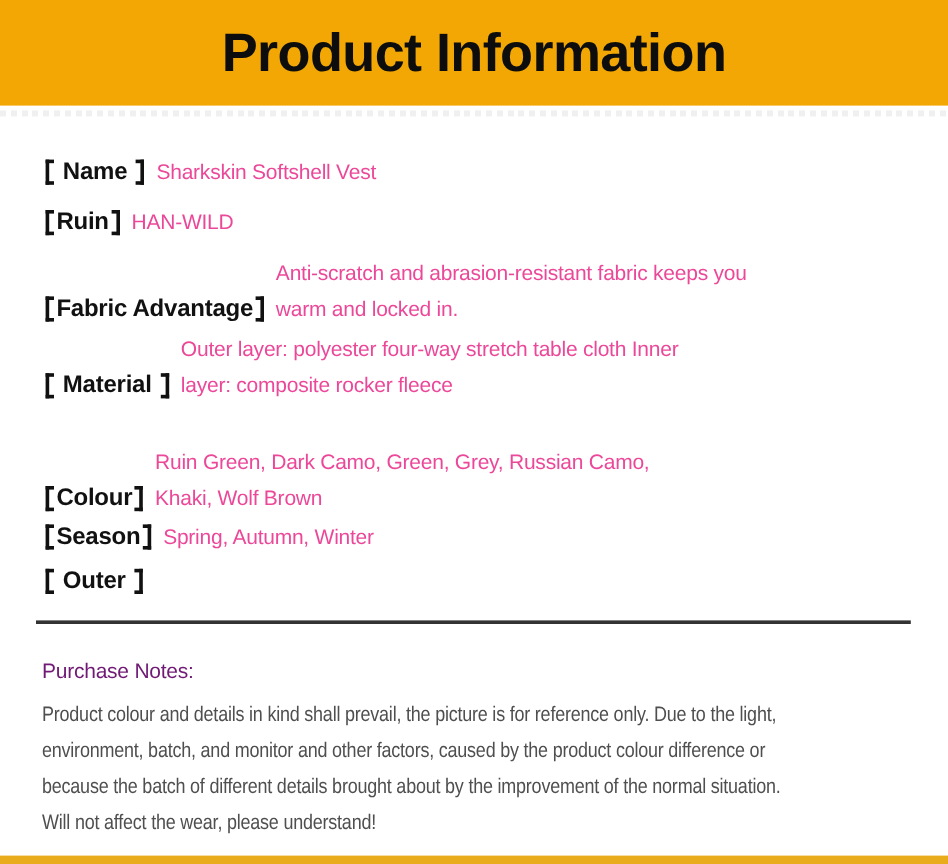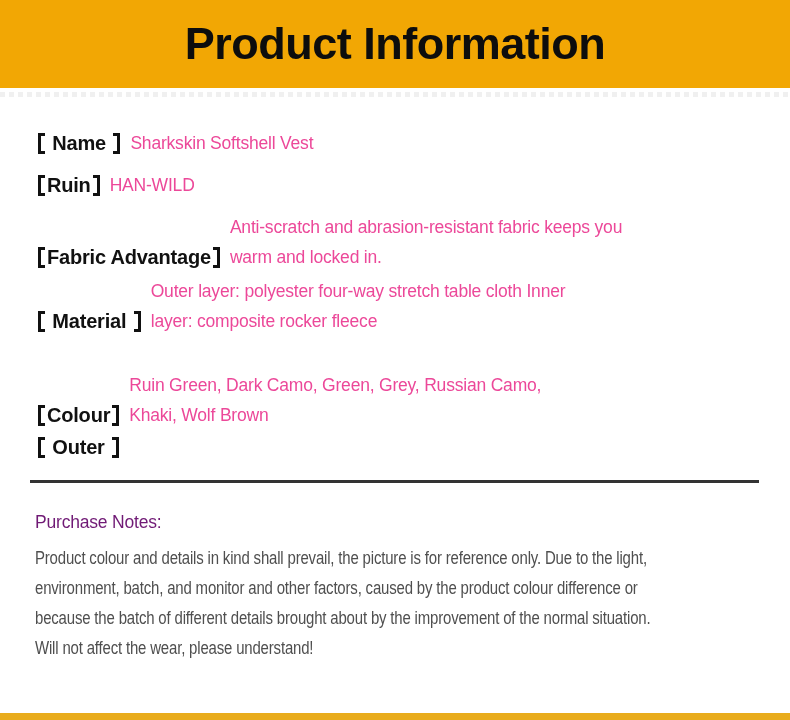--- a/index.html
+++ b/index.html
@@ -132,20 +132,24 @@
       <div class="spec-value">Outer layer: polyester four-way stretch table cloth Inner
 layer: composite rocker fleece</div>
     </div>
 
     <div class="spec-row tighter">
       <div class="spec-label"><span class="bracket bracket-left"></span><span>Colour</span><span class="bracket bracket-right"></span></div>
       <div class="spec-value">Ruin Green, Dark Camo, Green, Grey, Russian Camo,
 Khaki, Wolf Brown</div>
     </div>
 
+    <div class="spec-row snug">
+      <div class="spec-label"><span class="bracket bracket-left"></span><span>Season</span><span class="bracket bracket-right"></span></div>
+      <div class="spec-value">Spring, Autumn, Winter</div>
+    </div>
 
     <div class="spec-row">
       <div class="spec-label"><span class="bracket bracket-left"></span><span> Outer </span><span class="bracket bracket-right"></span></div>
     </div>
 
   </div>
 
   <div class="divider"></div>
 
   <div class="notes">

